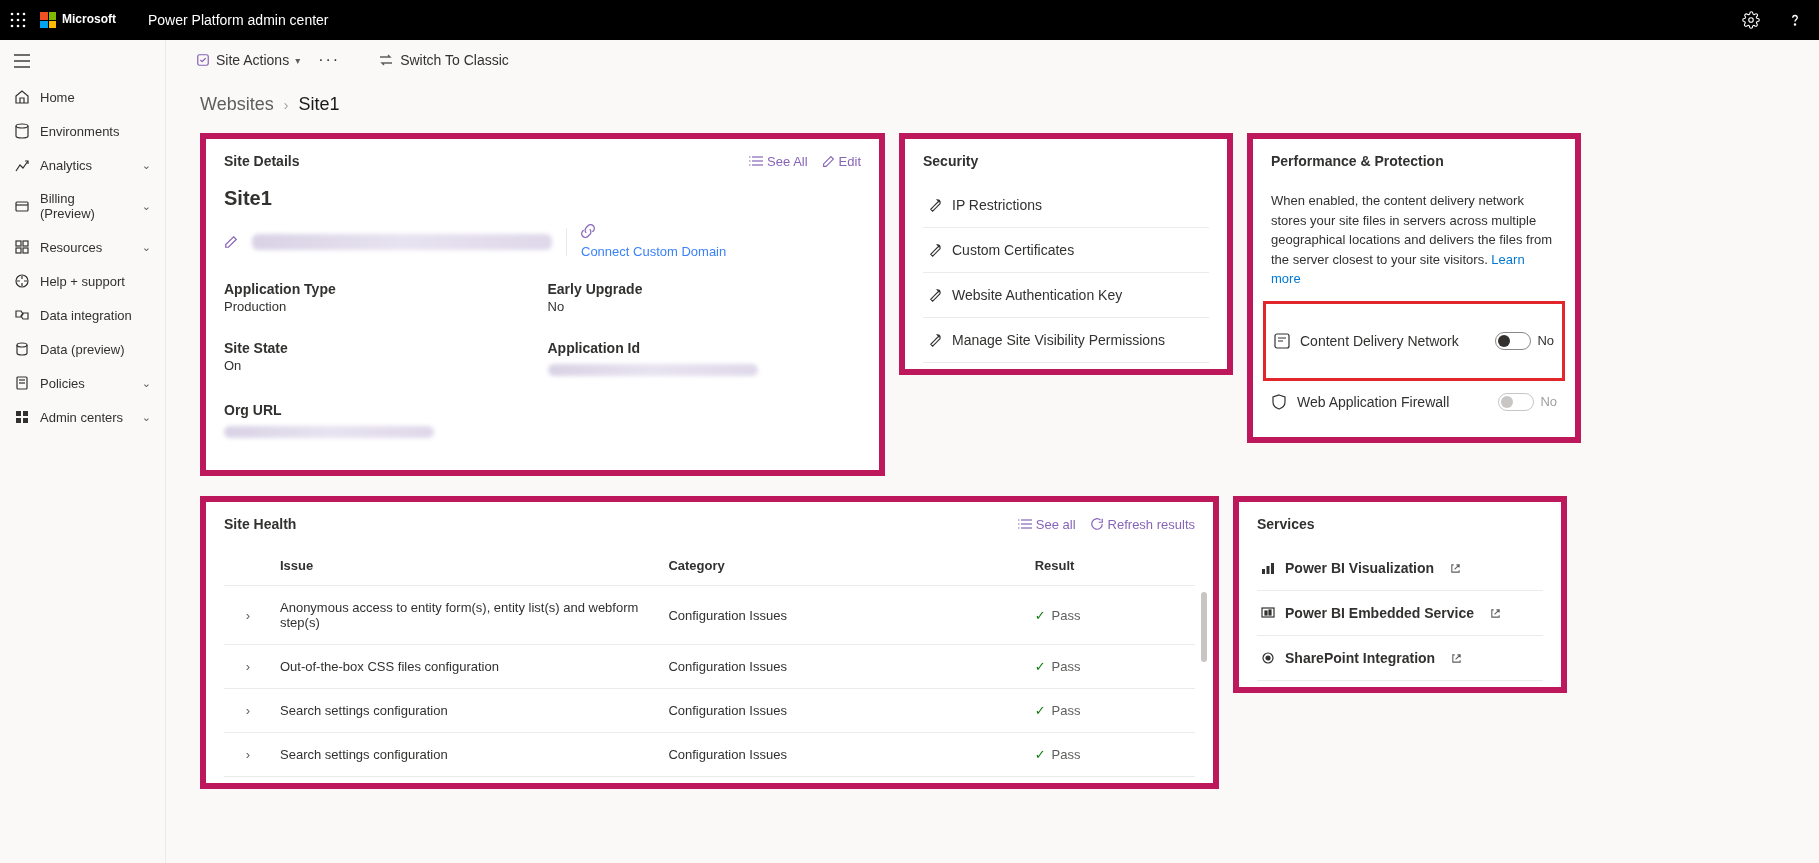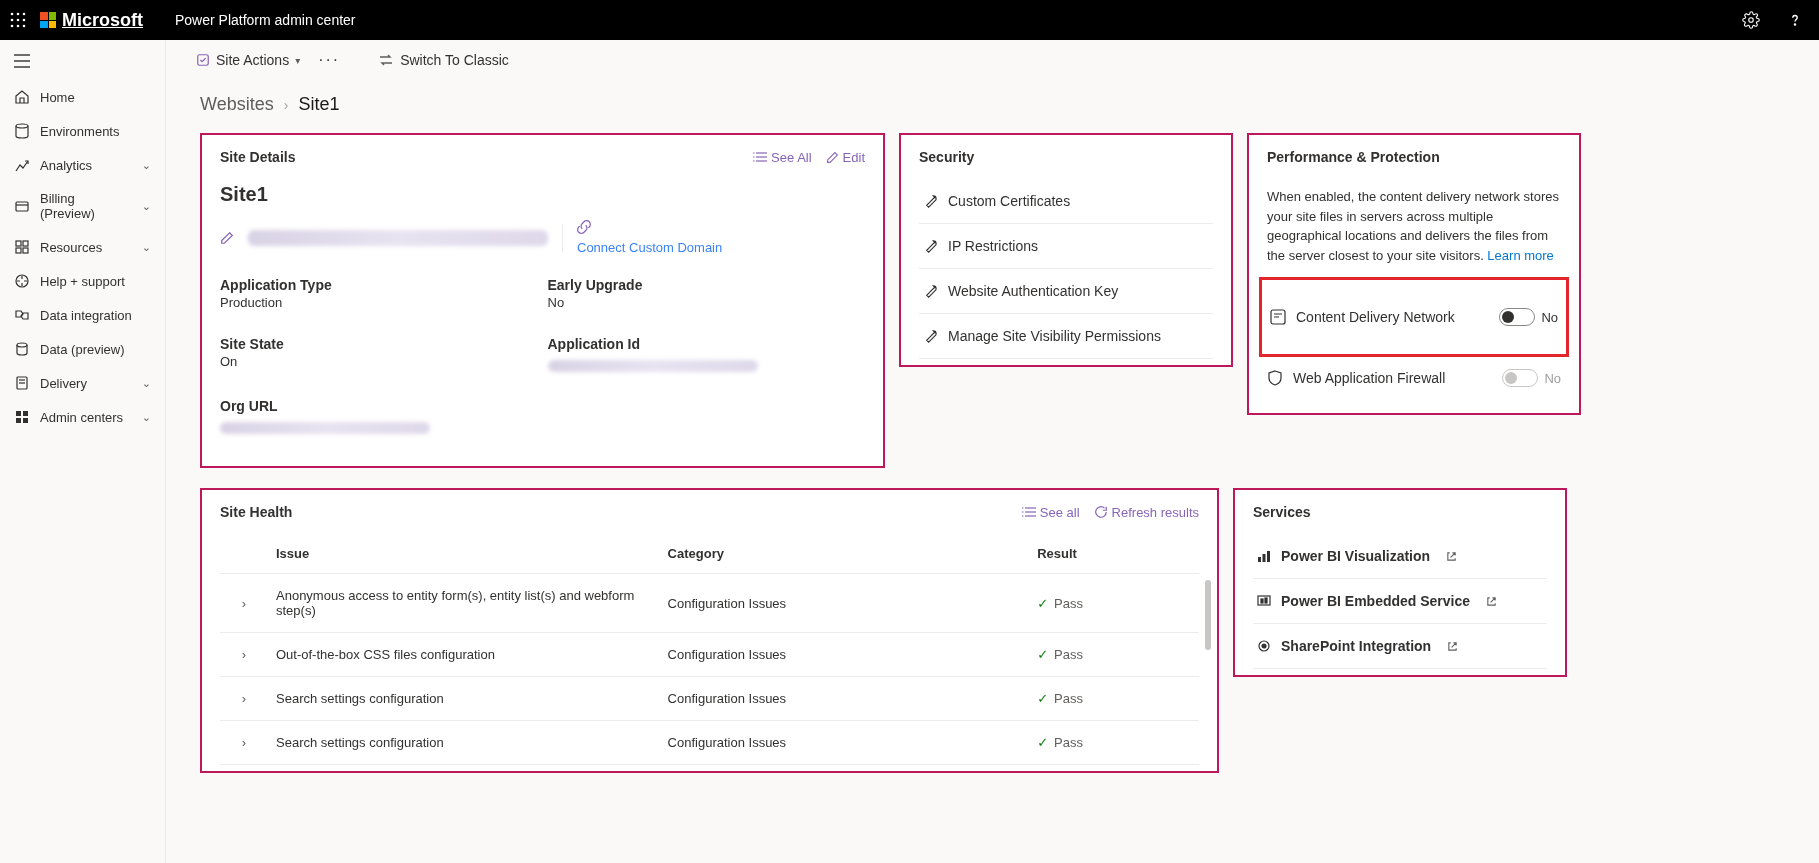--- a/index.html
+++ b/index.html
@@ -1,19 +1,19 @@
 <!DOCTYPE html>
 <html><head>
 <meta charset="utf-8">
 <style>
 * { box-sizing: border-box; margin: 0; padding: 0; }
 body { font-family: "Segoe UI", -apple-system, sans-serif; font-size: 14px; color: #323130; background: #faf9f8; }
 .topbar { height: 40px; background: #000; color: #fff; display: flex; align-items: center; padding: 0 8px; gap: 12px; }
 .topbar .waffle { width: 20px; height: 20px; display: inline-flex; align-items: center; justify-content: center; cursor: pointer; }
-.topbar .mslogo { display:flex; align-items:center; gap:6px; font-size:18px; font-weight:600;text-decoration:underline;}
+.topbar .mslogo { display:flex; align-items:flex-start; gap:6px; font-size:12px; font-weight:600;}
 .topbar .mslogo-sq { width:16px; height:16px; display:grid; grid-template-columns:1fr 1fr; grid-template-rows:1fr 1fr; gap:1px;}
 .topbar .mslogo-sq span:nth-child(1){background:#f25022;}
 .topbar .mslogo-sq span:nth-child(2){background:#7fba00;}
 .topbar .mslogo-sq span:nth-child(3){background:#00a4ef;}
 .topbar .mslogo-sq span:nth-child(4){background:#ffb900;}
 .topbar .title { font-size:14px; margin-left:20px;}
 .topbar .spacer{flex:1}
 .topbar .icon-btn{width:32px;height:32px;display:flex;align-items:center;justify-content:center;cursor:pointer;}
 .layout{display:flex;height:calc(100vh - 40px);}
 .leftnav{width:166px;background:#faf9f8;border-right:1px solid #edebe9;padding-top:8px;overflow:hidden;}
@@ -22,21 +22,21 @@
 .navitem .chev{margin-left:auto;font-size:11px;color:#605e5c;}
 .navitem .ic{width:16px;height:16px;display:flex;align-items:center;justify-content:center;color:#323130;}
 .content{flex:1;overflow:auto;background:#faf9f8;}
 .cmdbar{height:40px;display:flex;align-items:center;gap:18px;padding:16px 30px;background:#faf9f8;}
 .cmd{display:flex;align-items:center;gap:6px;font-size:14px;cursor:pointer;}
 .cmd .caret{font-size:10px;color:#605e5c;}
 .cmd .dots{font-size:16px;letter-spacing:2px;}
 .bcrumb{padding:14px 34px 18px 34px;font-size:18px;color:#605e5c;display:flex;align-items:center;gap:10px;}
 .bcrumb .current{color:#1b1a19;}
 .grid{display:grid;grid-template-columns:685px 334px 334px;gap:14px;padding:0 34px 20px 34px;align-items:start;}
-.card{background:#fff;border:2px solid #be185d;}
+.card{background:#fff;border:6px solid #be185d;}
 .card-hd{display:flex;align-items:center;padding:14px 18px;font-size:14px;font-weight:600;}
 .card-hd .actions{margin-left:auto;display:flex;gap:14px;}
 .linkish{color:#8764b8;font-size:13px;font-weight:400;cursor:pointer;display:flex;align-items:center;gap:4px;}
 .card-body{padding:4px 18px 32px 18px;}
 .sitename{font-size:20px;font-weight:600;margin-bottom:14px;}
 .blurrow{display:flex;align-items:center;gap:14px;margin-bottom:22px;}
 .blur{height:16px;background:linear-gradient(90deg,#d8d2e5,#e8e3f0,#ded8ea);filter:blur(2px);border-radius:6px;flex:1;}
 .blur.short{max-width:300px;}
 .domain-sep{width:1px;height:28px;background:#edebe9;}
 .domain-link{color:#3b82f6;font-size:13px;display:flex;align-items:flex-start;gap:6px;cursor:pointer;flex-direction:column;}
@@ -202,21 +202,21 @@
           <span>Data (preview)</span>
         </div>
         <div class="navitem">
           <span class="ic">
             <svg width="16" height="16" viewBox="0 0 16 16" fill="none" stroke="#323130" stroke-width="1.2">
               <rect x="3" y="2" width="10" height="12" rx="1"></rect>
               <line x1="5" y1="5" x2="11" y2="5"></line>
               <line x1="5" y1="8" x2="11" y2="8"></line>
             </svg>
           </span>
-          <span>Delivery</span>
+          <span>Policies</span>
           <span class="chev">⌄</span>
         </div>
         <div class="navitem">
           <span class="ic">
             <svg width="16" height="16" viewBox="0 0 16 16" fill="#323130">
               <rect x="2" y="2" width="5" height="5"></rect>
               <rect x="9" y="2" width="5" height="5"></rect>
               <rect x="2" y="9" width="5" height="5"></rect>
               <rect x="9" y="9" width="5" height="5"></rect>
             </svg>
@@ -325,29 +325,29 @@
         <div class="card-hd">
             <span>Security</span>
           </div>
         <div class="listcard" id="seclist">
             <div class="row">
               <span>
                 <svg width="15" height="15" viewBox="0 0 16 16" fill="none" stroke="#323130" stroke-width="1.2">
                   <path d="M11 2a3 3 0 013 3c0 .5-.1 1-.3 1.4L9 11l-3 3-2-2 3-3 4.6-4.7c.4-.2.9-.3 1.4-.3z"></path>
                 </svg>
               </span>
-              <span>Custom Certificates</span>
+              <span>IP Restrictions</span>
             </div>
             <div class="row">
               <span>
                 <svg width="15" height="15" viewBox="0 0 16 16" fill="none" stroke="#323130" stroke-width="1.2">
                   <path d="M11 2a3 3 0 013 3c0 .5-.1 1-.3 1.4L9 11l-3 3-2-2 3-3 4.6-4.7c.4-.2.9-.3 1.4-.3z"></path>
                 </svg>
               </span>
-              <span>IP Restrictions</span>
+              <span>Custom Certificates</span>
             </div>
             <div class="row">
               <span>
                 <svg width="15" height="15" viewBox="0 0 16 16" fill="none" stroke="#323130" stroke-width="1.2">
                   <path d="M11 2a3 3 0 013 3c0 .5-.1 1-.3 1.4L9 11l-3 3-2-2 3-3 4.6-4.7c.4-.2.9-.3 1.4-.3z"></path>
                 </svg>
               </span>
               <span>Website Authentication Key</span>
             </div>
             <div class="row">

